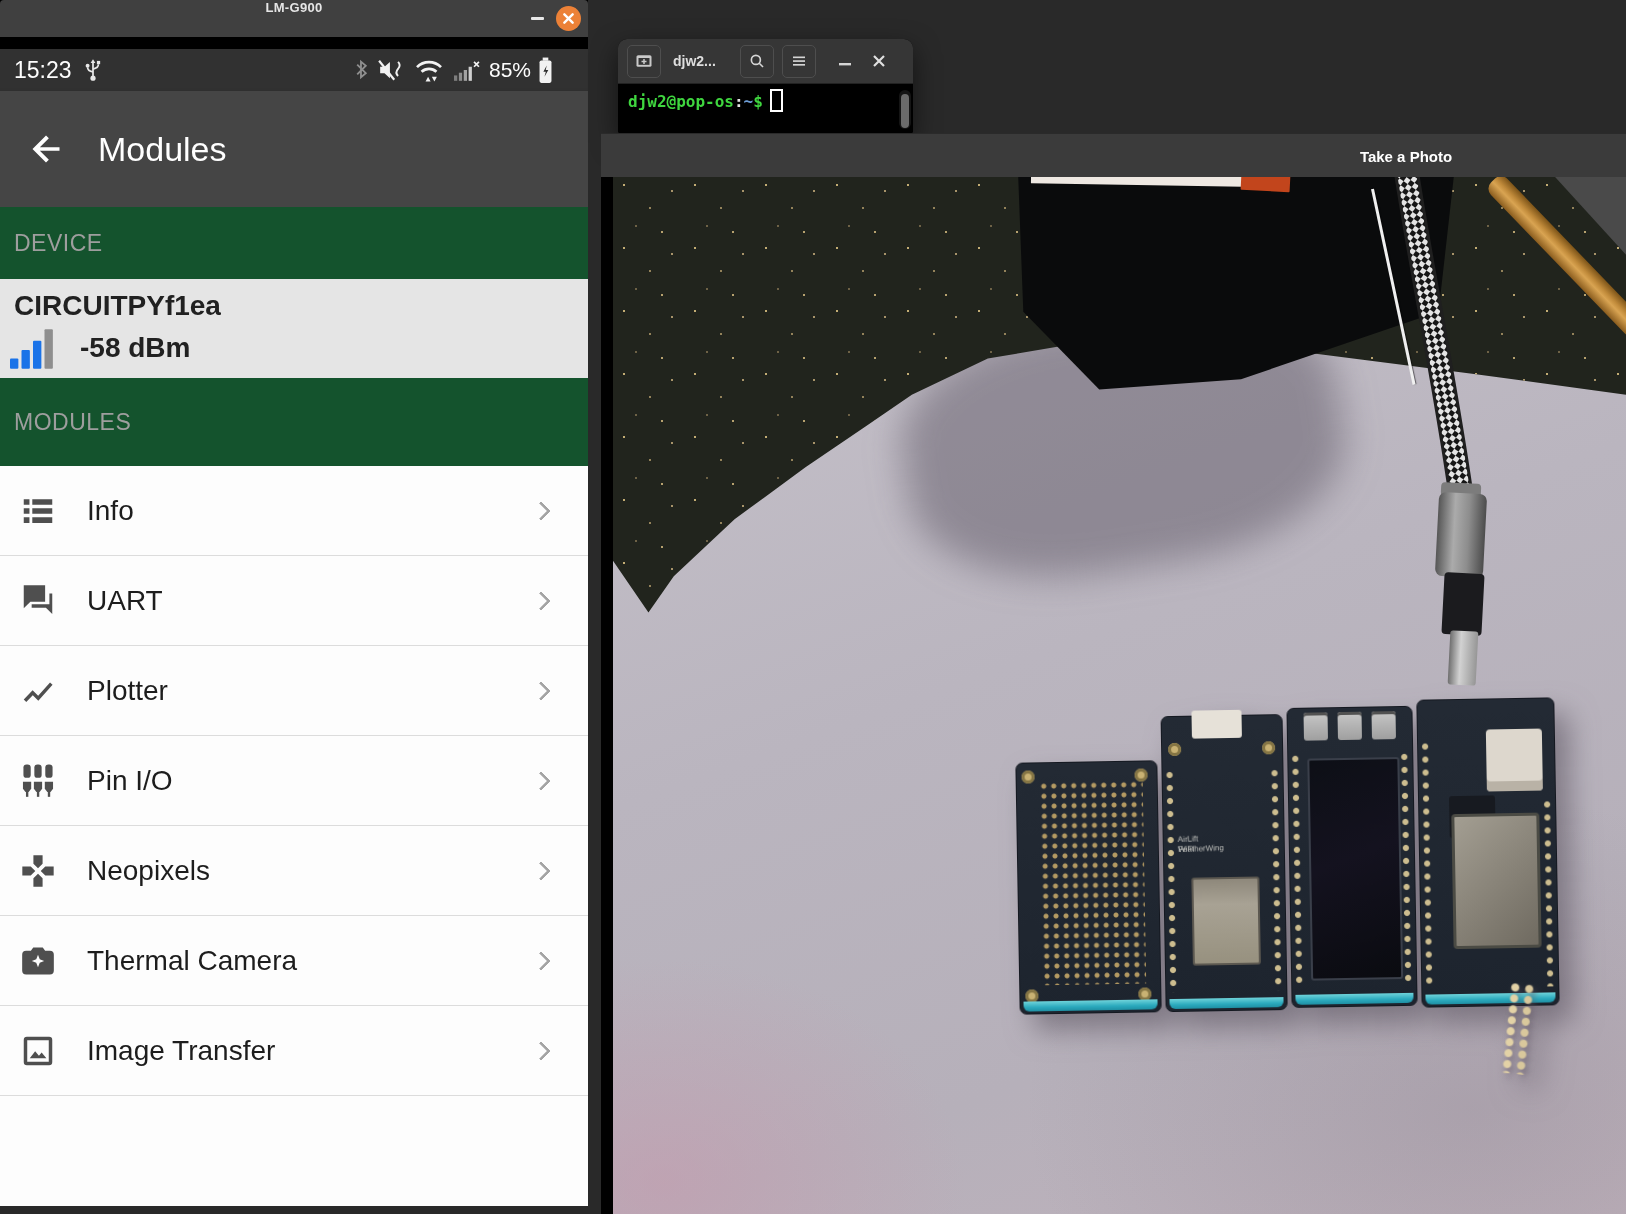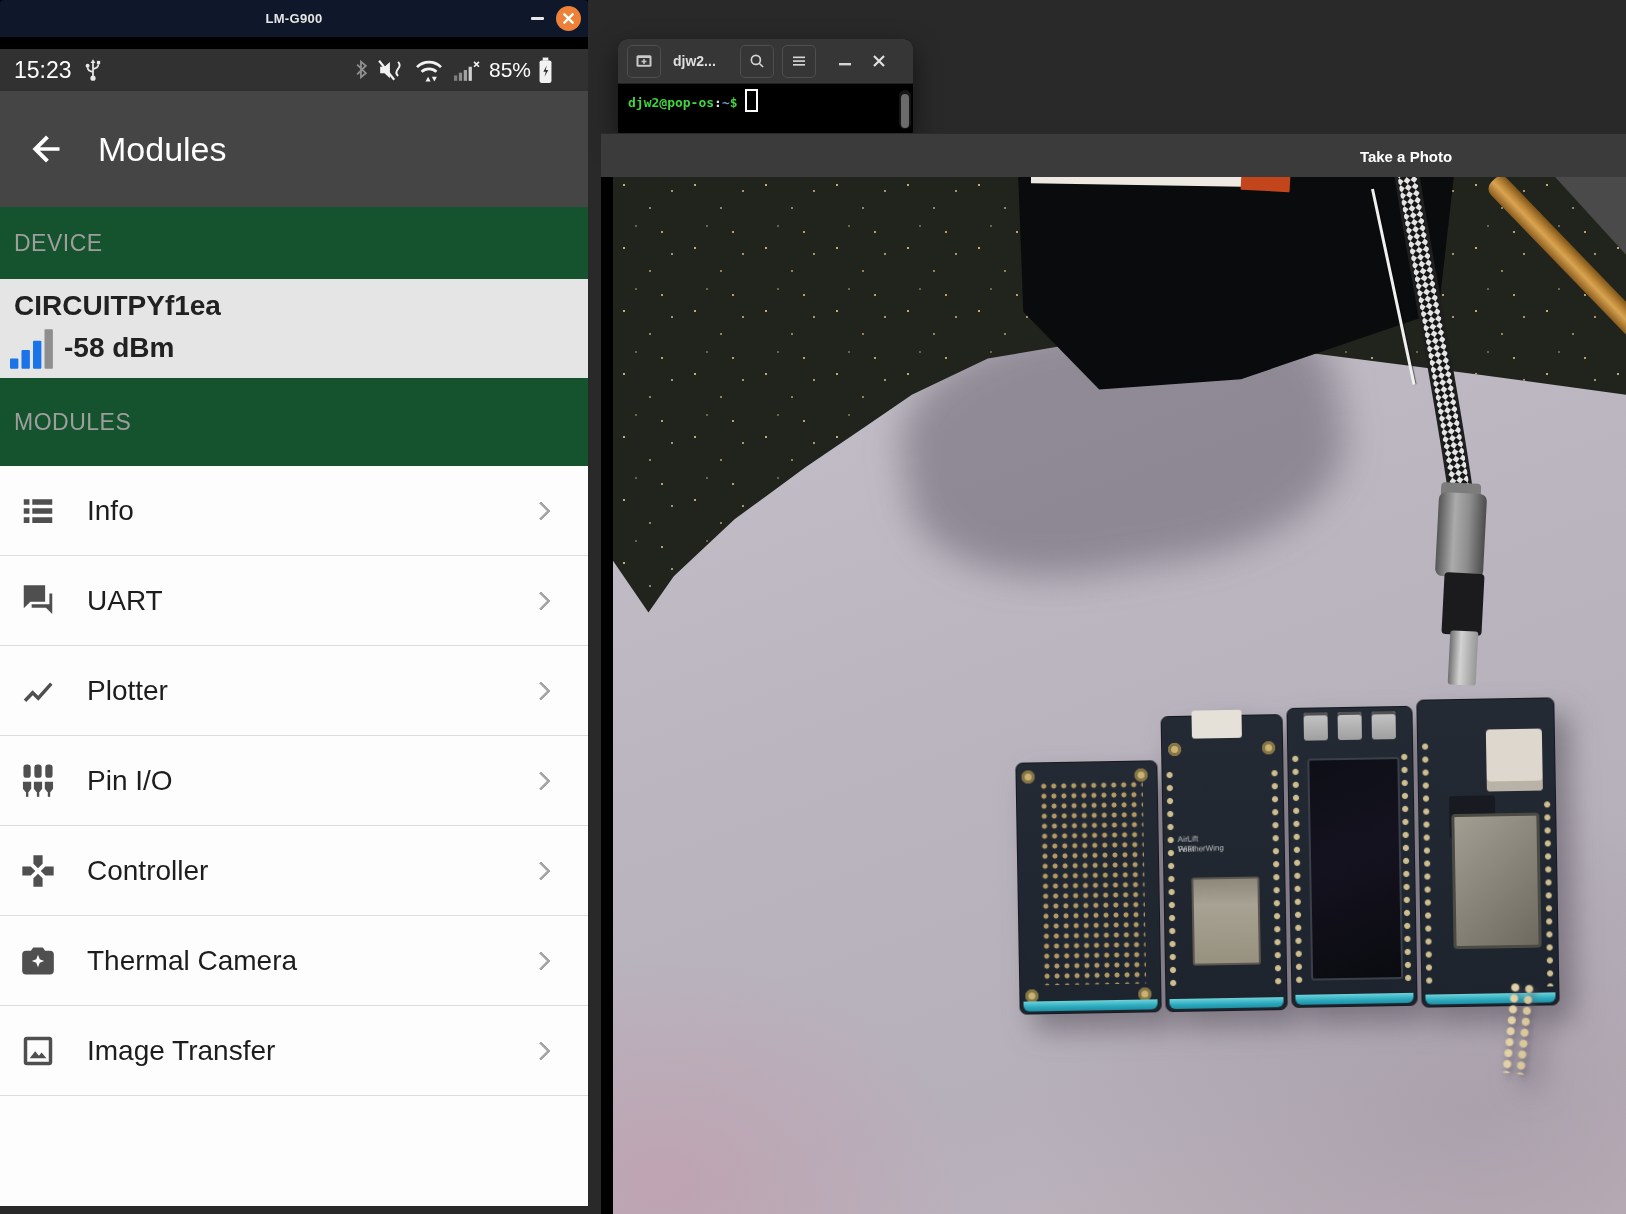--- a/index.html
+++ b/index.html
@@ -3,22 +3,22 @@
 <meta charset="utf-8">
 <style>
   * { margin:0; padding:0; box-sizing:border-box; }
   html,body { width:1626px; height:1214px; overflow:hidden; background:#292929;
               font-family:"Liberation Sans", sans-serif; }
   .stage { position:relative; width:1626px; height:1214px; background:#292929; }
   .abs { position:absolute; }
 
   
   .phone-window { left:0; top:8; width:588px; height:1206px; background:#000; }
-  .phone-titlebar { left:0; top:0; width:100%; height:37px; background:#0f172a;
-    display:flex; align-items:center; justify-content:center; border-radius:4px 4px 0 0; }
+  .phone-titlebar { left:0; top:0; width:100%; height:37px; background:#404040;
+    display:flex; align-items:flex-start; justify-content:center; border-radius:4px 4px 0 0; }
   .phone-title { color:#e6e6e6; font-size:13px; font-weight:bold; letter-spacing:.3px; }
   .win-min { position:absolute; right:44px; top:17px; width:13px; height:3px; background:#e8e8e8; border-radius:1px; cursor:pointer; }
   .win-close { position:absolute; right:7px; top:6px; width:25px; height:25px; border-radius:50%;
     display:flex; align-items:center; justify-content:center; color:#fff; font-size:13px; font-weight:bold; cursor:pointer; }
   .phone-screen { left:0; top:37px; width:588px; height:1169px; background:#000; overflow:hidden; }
 
   .status-bar { left:0; top:12px; width:588px; height:42px; background:#313131; color:#fff;
     display:flex; align-items:center; }
   .sb-time { font-size:23px; color:#fdfdfd; margin-left:14px; }
   .sb-usb { margin-left:8px; }
@@ -31,21 +31,21 @@
   .app-title { color:#ffffff; font-size:34px; font-weight:500; margin-left:30px; }
 
   .band { left:0; width:588px; background:#14532d; display:flex; align-items:center; }
   .band-label { color:#9e9e9e; font-size:23px; margin-left:14px; letter-spacing:.5px; }
   .band-device { top:170px; height:72px; }
   .band-modules { top:341px; height:88px; }
 
   .device-row { left:0; top:242px; width:664px; height:99px; background:#e5e5e5; cursor:pointer;font-weight:bold; }
   .device-name { position:absolute; left:14px; top:11px; font-size:28px; color:#212121; }
   .device-sig { position:absolute; left:10px; top:50px; }
-  .device-rssi { position:absolute; left:64px; top:53px; font-size:28px; color:#212121; }
+  .device-rssi { position:absolute; left:80px; top:53px; font-size:28px; color:#212121; }
 
   .module-list { left:0; top:429px; width:588px; bottom:0; background:#fdfdfd; }
   .mrow { position:relative; width:588px; height:90px; border-bottom:1px solid #dcdcdc;
     display:flex; align-items:center; background:#fdfdfd; cursor:pointer; }
   .mrow .micon { width:38px; height:38px; margin-left:19px; flex:none; }
   .mrow .mlabel { font-size:28px; color:#1d1d1d; margin-left:30px; }
   .chev { position:absolute; right:40px; top:50%; width:14px; height:14px;
     border-top:3px solid #a4a4a4; border-right:3px solid #a4a4a4;
     transform:translateY(-50%) rotate(45deg); border-radius:1px; }
 
@@ -53,21 +53,21 @@
   .terminal { left:618px; top:39px; width:295px; height:94px; border-radius:9px 9px 2px 2px;
     box-shadow:0 10px 26px rgba(0,0,0,.55); overflow:hidden; background:#000; }
   .term-header { position:absolute; left:0; top:0; width:100%; height:45px; background:#363636;
     display:flex; align-items:center; border-bottom:1px solid #222; }
   .tbtn { width:34px; height:33px; border:1px solid #4e4e4e; border-radius:5px; background:transparent;
     display:flex; align-items:center; justify-content:center; cursor:pointer; }
   .tbtn-new { margin-left:9px; }
   .term-title { color:#dedede; font-size:14px; font-weight:bold; margin:0 12px; }
   .tglyph { width:22px; height:22px; display:flex; align-items:center; justify-content:center; cursor:pointer; margin-left:18px; }
   .term-body { position:absolute; left:0; top:45px; right:0; bottom:0; background:#000;
-    font-family:"DejaVu Sans Mono", monospace; font-size:13px; font-weight:bold; padding:5px 0 1px 10px; white-space:nowrap; }
+    font-family:"DejaVu Sans Mono", monospace; font-size:16px; font-weight:bold; padding:5px 0 1px 10px; white-space:nowrap; }
   .p-green { color:#3fd63f; } .p-white { color:#e6e6e6; } .p-blue { color:#6f9fd8; }
   .cursor { display:inline-block; width:13px; height:23px; border:2px solid #fff; margin-left:7px; vertical-align:-5px; }
   .term-scroll { position:absolute; right:2px; top:51px; width:12px; bottom:4px; background:#151515; border-radius:6px; }
   .term-thumb { position:absolute; left:2px; right:2px; top:4px; height:34px; background:#6b6b6b; border-radius:5px; cursor:grab; }
 
   
   .camera { left:601px; top:133px; width:1025px; height:1081px; background:#000; }
   .cam-header { position:absolute; left:0; top:0; width:100%; height:44px; background:#3b3b3b; border-top:1px solid #2a2a2a; }
   .cam-title { position:absolute; left:805px; top:50%; transform:translate(-50%,-50%);
     color:#fff; font-size:15px; font-weight:bold; cursor:pointer; }
@@ -282,21 +282,21 @@
               <rect x="18.2" y="18.6" width="1.5" height="3.4"></rect>
             </svg>
           <span class="mlabel">Pin I/O</span>
           <span class="chev"></span>
         </div>
 
         <div class="mrow">
           <svg class="micon" viewBox="0 0 24 24" fill="#4f4f4f">
             <path d="M9.1 2.1h5.8v5.3L12 10.3 9.1 7.4zM2.1 9.1h5.3L10.3 12l-2.9 2.9H2.1zM16.6 9.1h5.3v5.8h-5.3L13.7 12zM9.1 16.6L12 13.7l2.9 2.9v5.3H9.1z"></path>
             </svg>
-          <span class="mlabel">Controller</span>
+          <span class="mlabel">Neopixels</span>
           <span class="chev"></span>
         </div>
 
 
         <div class="mrow">
           <svg class="micon" viewBox="0 0 24 24" fill="#4f4f4f">
             <path fill-rule="evenodd" d="M7.5 5.5l1.5-2h6l1.5 2h3A2.5 2.5 0 0 1 22 8v10a2.5 2.5 0 0 1-2.5 2.5h-15A2.5 2.5 0 0 1 2 18V8a2.5 2.5 0 0 1 2.5-2.5zM12 8.1l1.1 2.8 2.8 1.1-2.8 1.1-1.1 2.8-1.1-2.8-2.8-1.1 2.8-1.1z"></path>
             </svg>
           <span class="mlabel">Thermal Camera</span>
           <span class="chev"></span>

